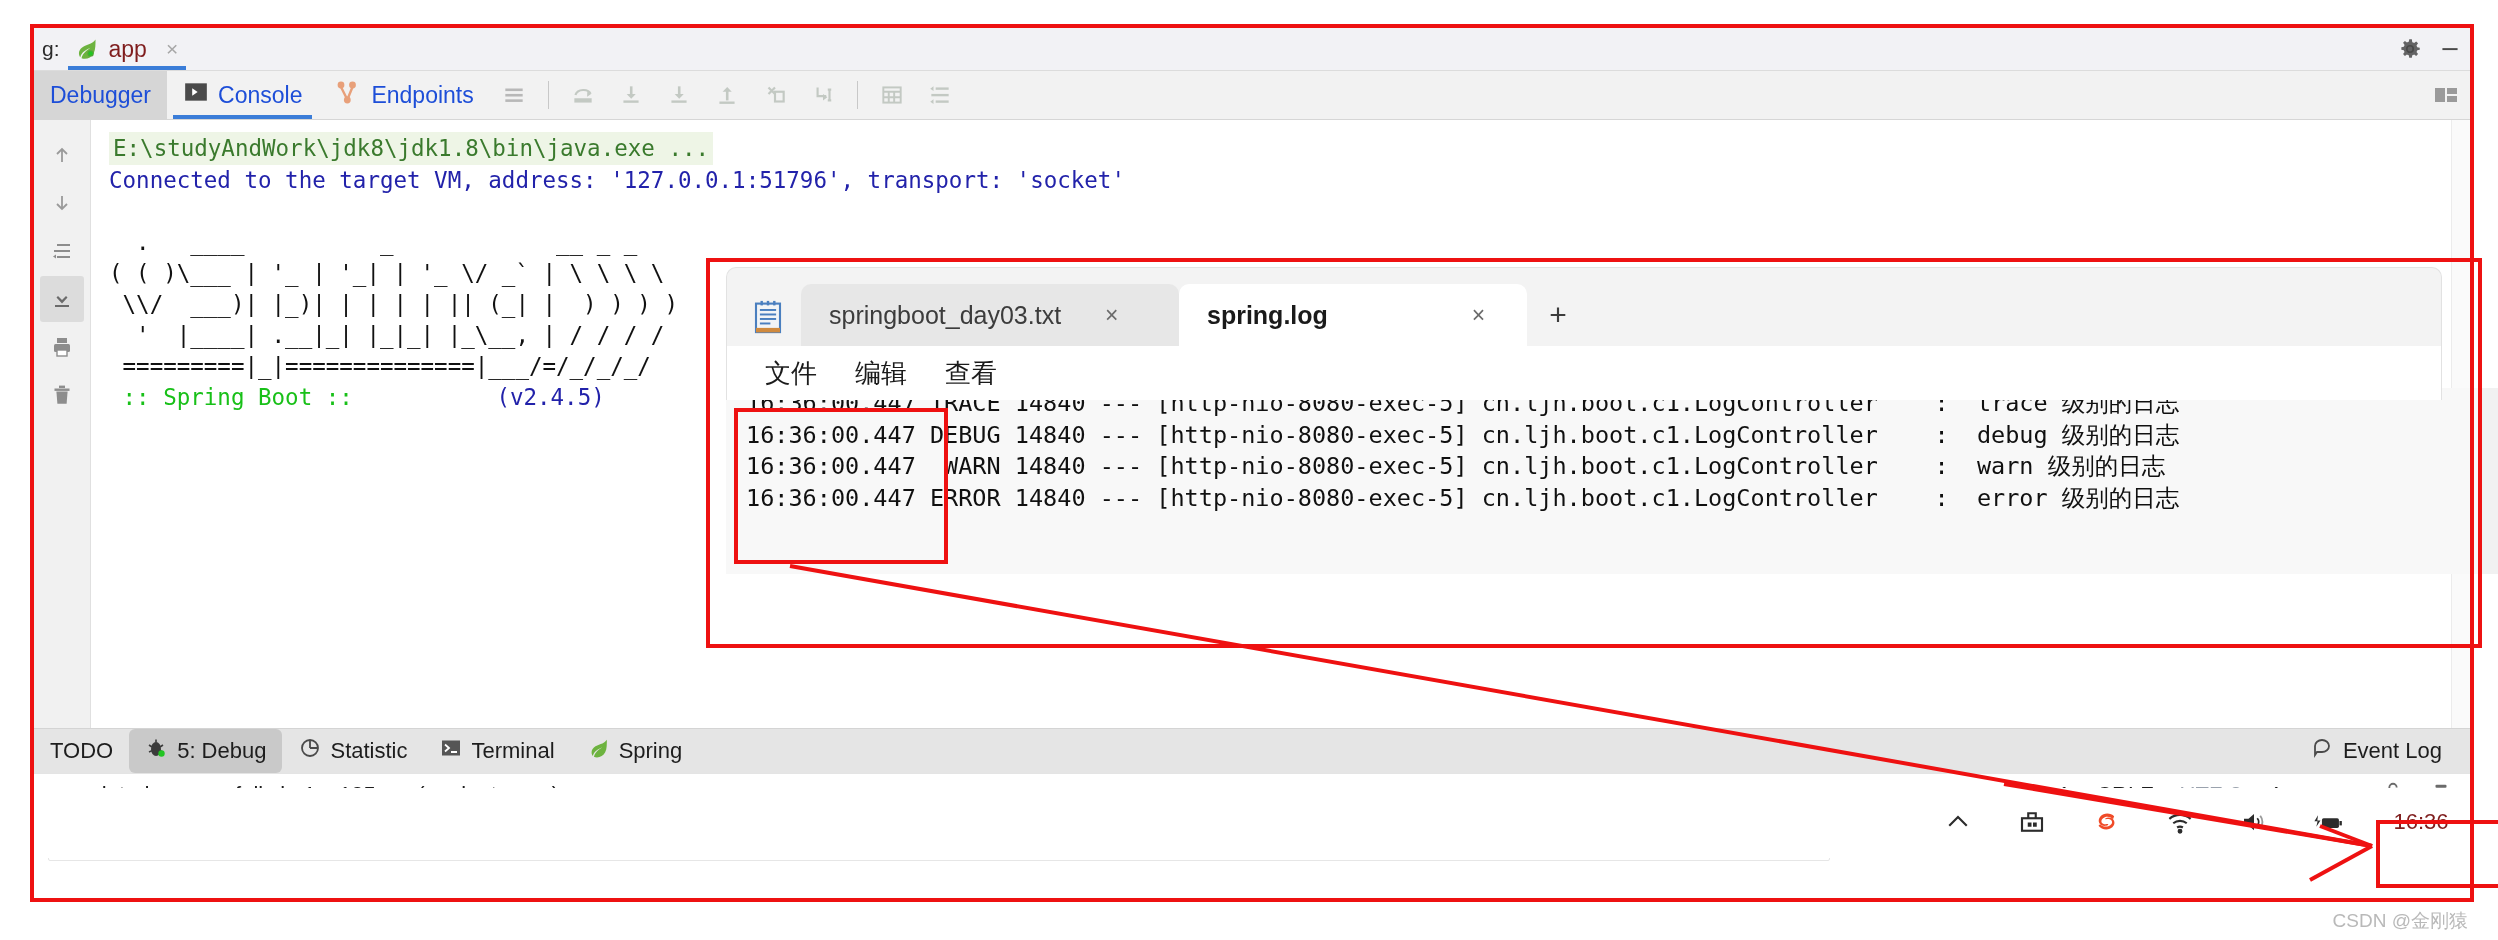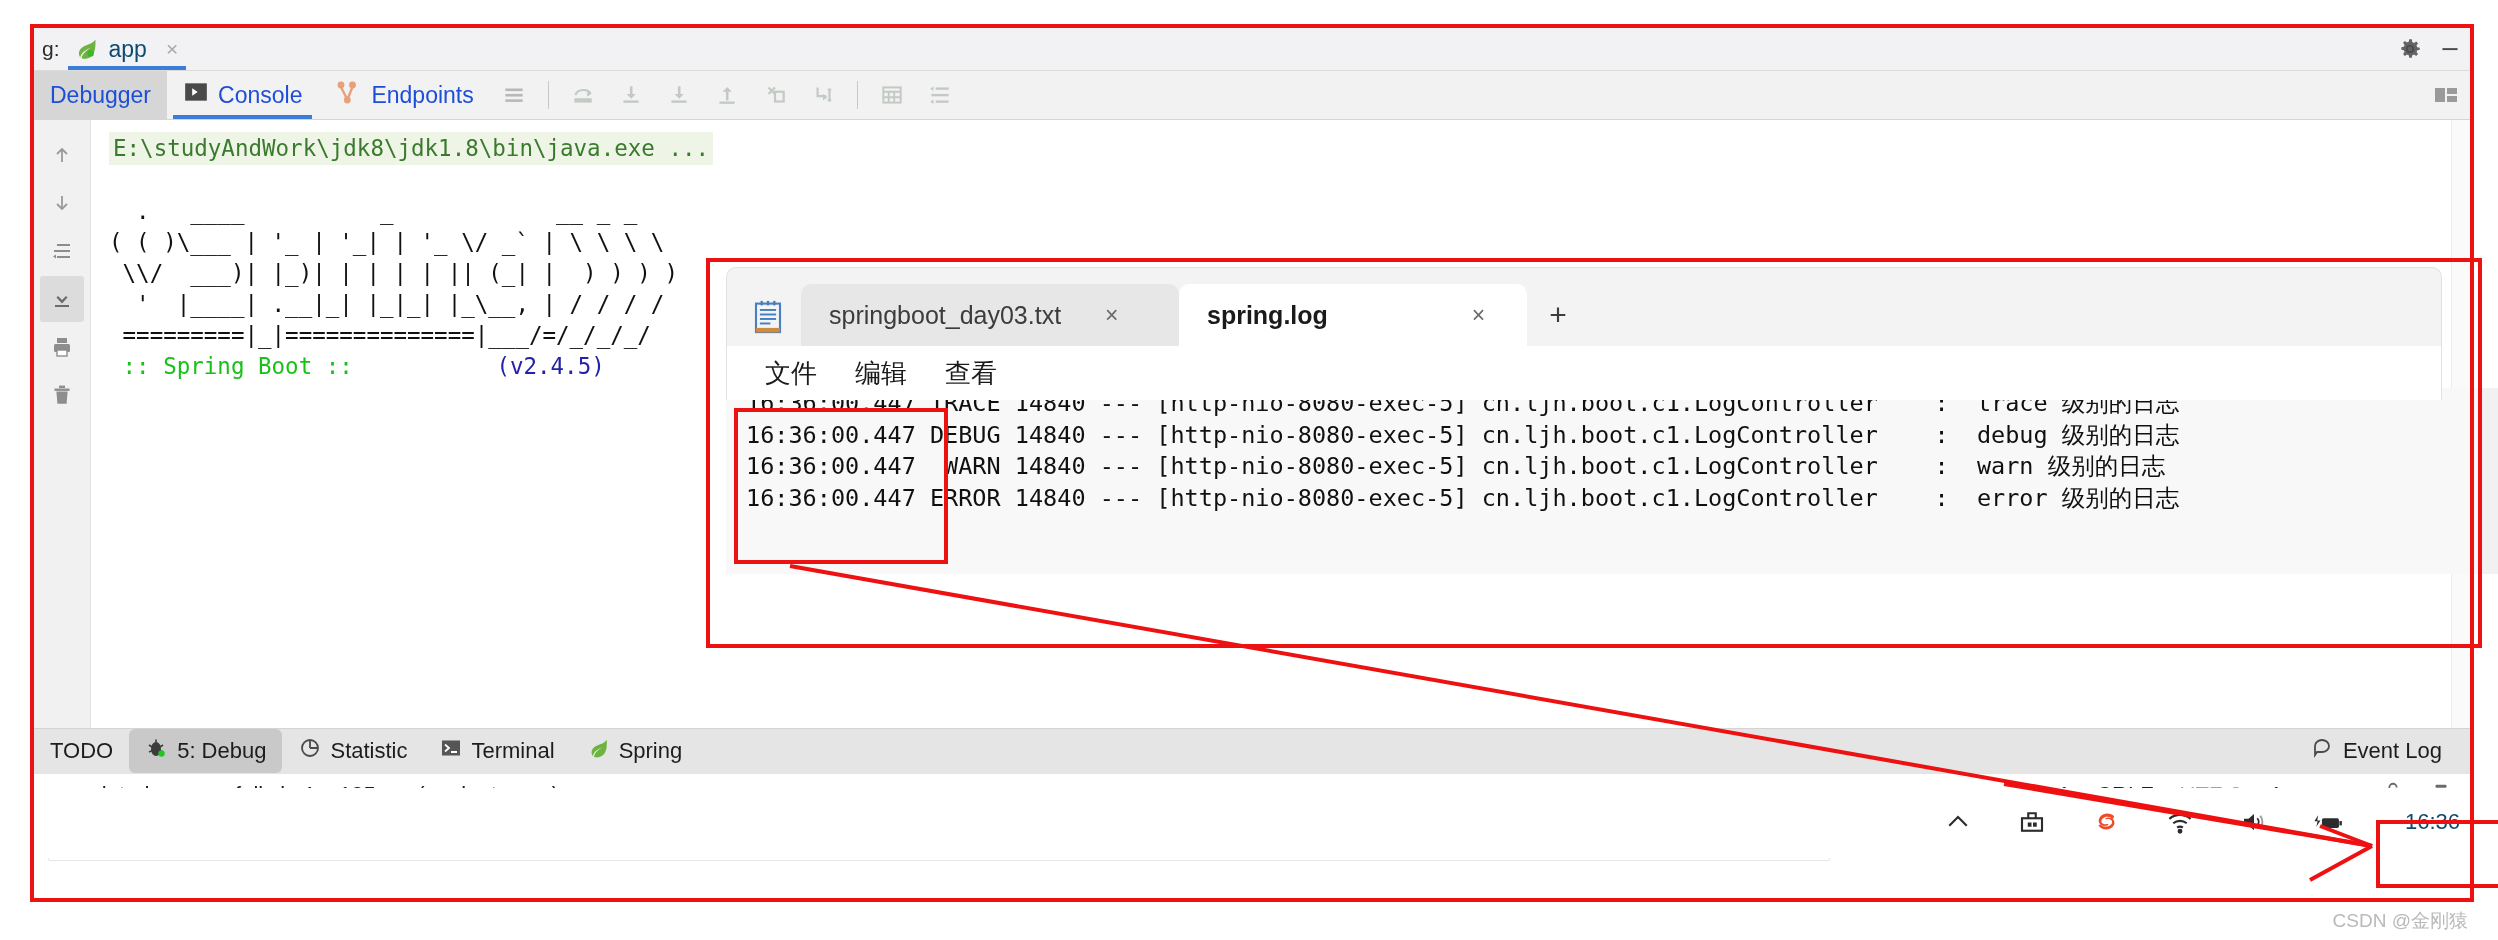--- a/index.html
+++ b/index.html
@@ -27,21 +27,21 @@
     display:flex;align-items:center;
   }
   #run-label{font-size:21px;color:#2b2b2b;margin-left:8px;}
   .win-tab{
     display:flex;align-items:center;gap:9px;height:42px;padding:0 12px 0 14px;
     position:relative;background:#f2f2f5;
   }
   .win-tab.active::after{
     content:"";position:absolute;left:8px;right:4px;bottom:0;height:4px;background:#3b7dd8;
   }
-  .win-tab .label{font-size:23px;color:#0c4a6e;}
+  .win-tab .label{font-size:23px;color:#7f1d1d;}
   .tab-x{font-size:21px;color:#a7a7a7;margin-left:10px;cursor:default;}
   #tabstrip-spacer{flex:1;}
   .win-ctl{width:40px;height:42px;display:flex;align-items:center;justify-content:center;}
 
   
   .leaf{position:relative;width:26px;height:26px;}
   .leaf svg{display:block;}
 
   
   #tool-tabrow{
@@ -118,21 +118,21 @@
 
   
   #taskbar{
     position:absolute;left:34px;top:788px;width:2436px;height:70px;background:#ffffff;
   }
   #tray{
     position:absolute;right:10px;top:10px;display:flex;align-items:center;gap:34px;height:48px;
   }
   .tray-ico{width:40px;height:40px;display:flex;align-items:center;justify-content:center;color:#2c2c2c;}
   #tray-clock{
-    font-size:22px;color:#0c4a6e;width:78px;text-align:right;
+    font-size:22px;color:#7f1d1d;width:78px;text-align:center;
   }
 
   
   #notepad{
     position:absolute;left:726px;top:267px;width:1716px;height:172px;z-index:20;
   }
   #np-chrome{
     position:relative;height:78px;background:#f3f3f3;border:1px solid #e2e2e2;
     border-bottom:none;border-top-left-radius:10px;border-top-right-radius:10px;
     display:flex;align-items:flex-end;
@@ -364,20 +364,21 @@
         <svg width="24" height="24" viewBox="0 0 24 24" fill="#8d8d8d">
             <rect x="9" y="2.6" width="6" height="2.4"></rect>
             <rect x="4.5" y="5.5" width="15" height="2.4"></rect>
             <path d="M6.4 8.6h11.2l-1 12.2H7.4z"></path>
           </svg>
       </div>
     </div>
 
     <div id="console-text">
       <pre><span class="ln-cmd">E:\studyAndWork\jdk8\jdk1.8\bin\java.exe ...</span></pre>
+      <pre class="ln-connected">Connected to the target VM, address: '127.0.0.1:51796', transport: 'socket'</pre>
       <pre> </pre>
       <pre class="ln-banner">  .   ____          _            __ _ _</pre>
       <pre class="ln-banner">( ( )\___ | '_ | '_| | '_ \/ _` | \ \ \ \</pre>
       <pre class="ln-banner"> \\/  ___)| |_)| | | | | || (_| |  ) ) ) )</pre>
       <pre class="ln-banner">  '  |____| .__|_| |_|_| |_\__, | / / / /</pre>
       <pre class="ln-banner"> =========|_|==============|___/=/_/_/_/</pre>
       <pre><span class="ln-springboot"> :: Spring Boot :: </span><span class="ln-version" style="padding-left:130px;">(v2.4.5)</span></pre>
       <div id="console-scroll"></div>
     </div>
   </div>

